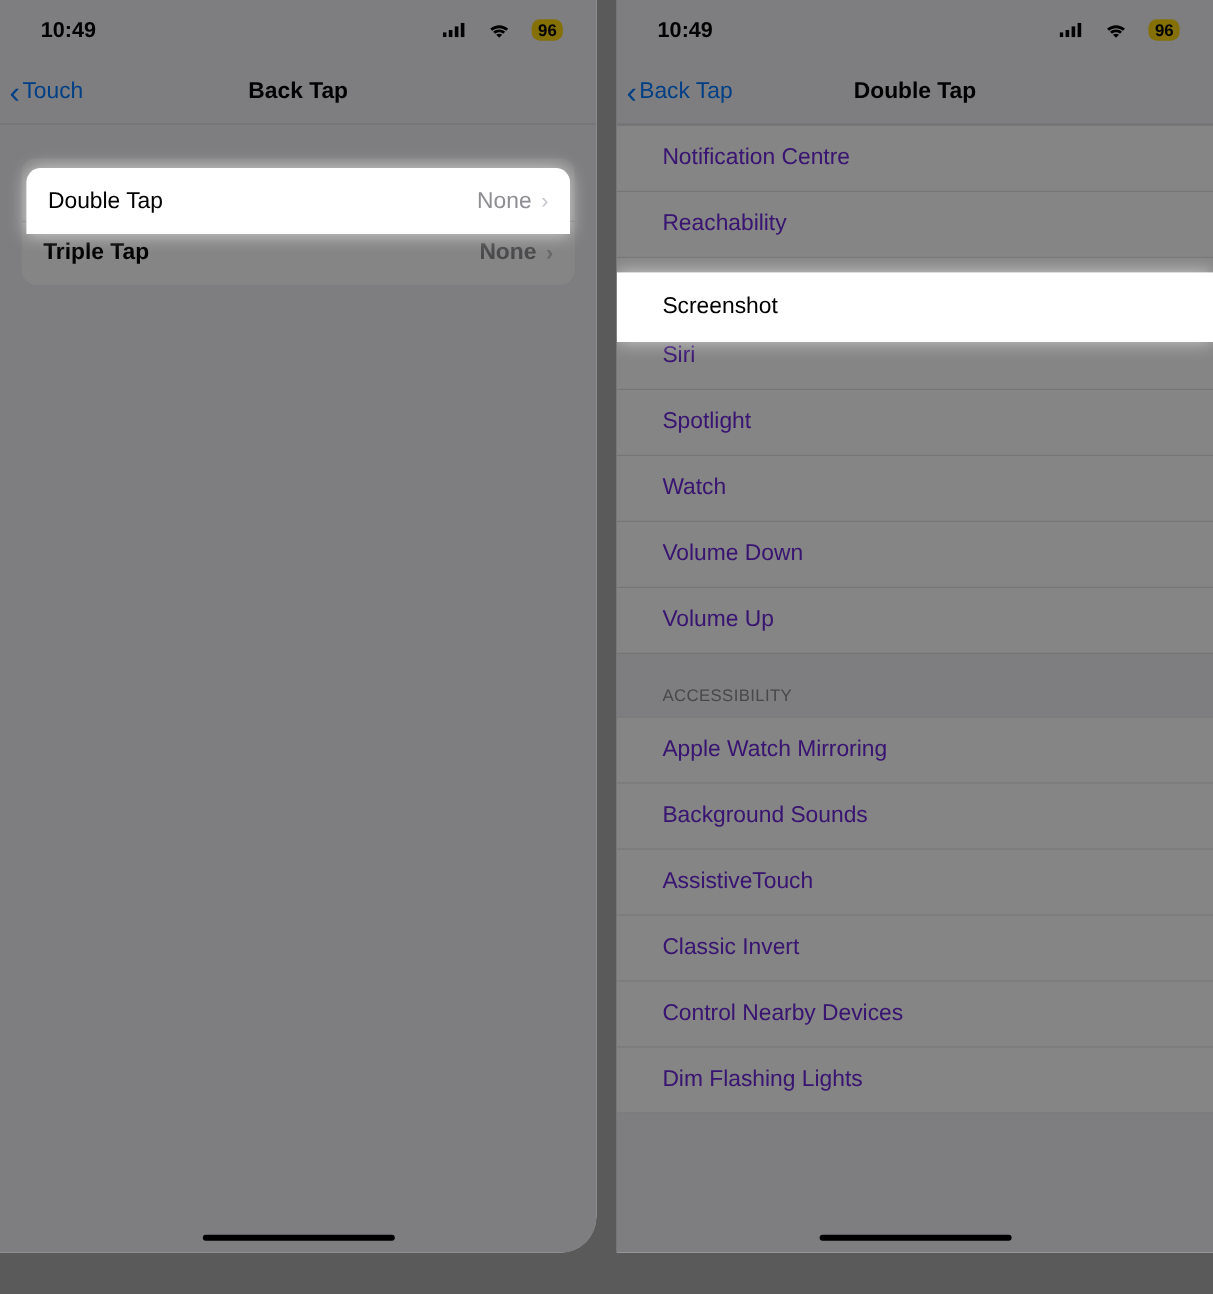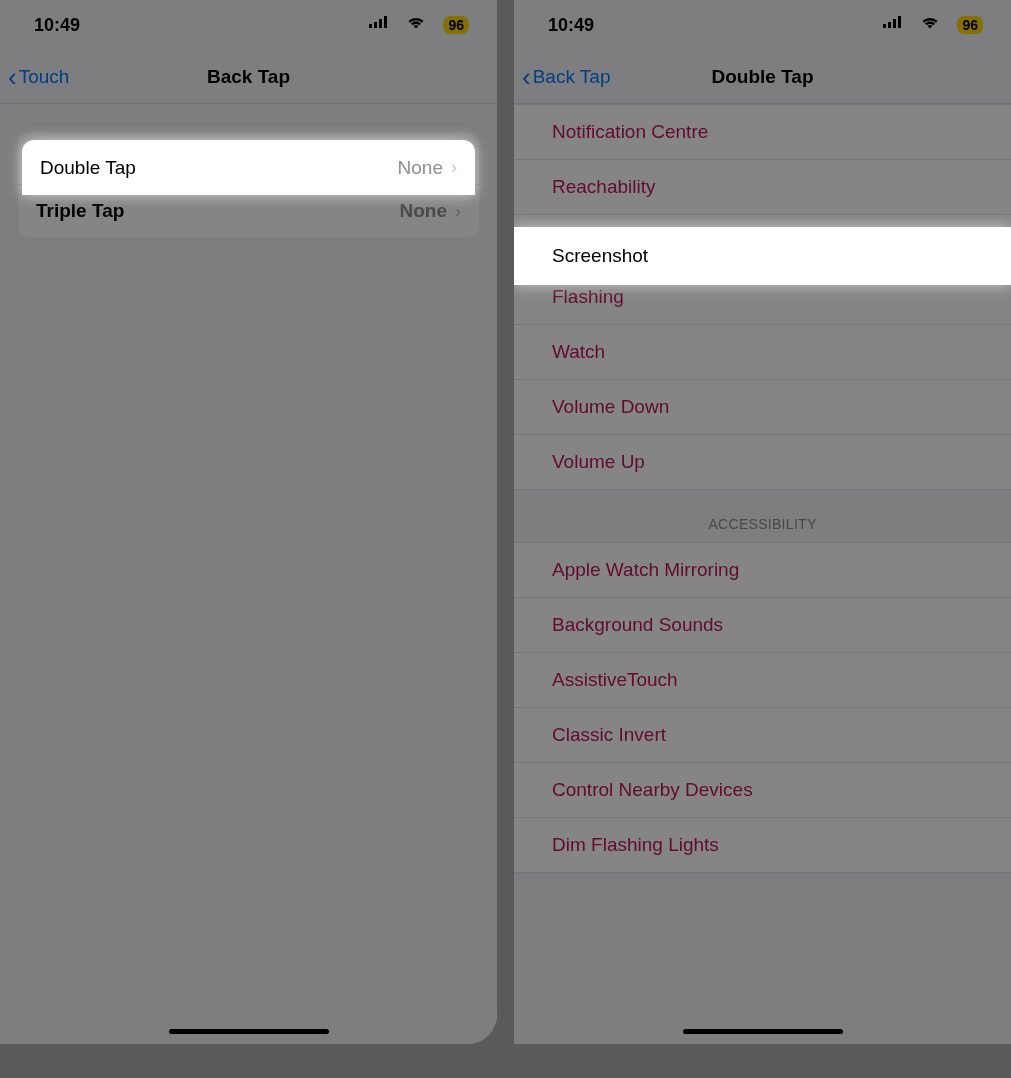--- a/index.html
+++ b/index.html
@@ -35,21 +35,21 @@
   .status-bar {
     height: 50px;
     display: flex;
     align-items: center;
     justify-content: space-between;
     padding: 0 28px 0 34px;
     font-weight: 600;
     font-size: 18px;
     color: #000;
   }
-  .status-right { display: flex; gap: 18px; }
+  .status-right { display: flex; align-items: center; gap: 18px; }
   .battery-badge {
     background: #ffd60a;
     border-radius: 7px;
     padding: 1px 5px;
     font-size: 14px;
     font-weight: 700;
     color: #000;
   }
   .signal-icon, .wifi-icon { display: inline-flex; }
 
@@ -119,32 +119,31 @@
   }
 
   
   .plain-list {
     background: #fff;
     border-top: 0.5px solid rgba(60,60,67,0.15);
   }
   .plain-row {
     padding: 16px 38px;
     font-size: 19px;
-    color: #be185d;
+    color: #6d28d9;
     border-bottom: 0.5px solid rgba(60,60,67,0.15);
     cursor: pointer;
   }
   .section-header {
     padding: 26px 38px 10px;
     font-size: 14px;
     letter-spacing: 0.3px;
     color: #8a8a8e;
     text-transform: uppercase;
     background: #f2f2f7;
-    text-align: center;
   }
   .right-scroll {
     position: absolute;
     top: 104px;
     left: 0; right: 0; bottom: 0;
     overflow: hidden;
   }
 
   
   .highlight {
@@ -274,21 +273,22 @@
       <span>Back Tap</span>
     </div>
     <div class="nav-title">Double Tap</div>
   </div>
 
   <div class="right-scroll">
     <div class="plain-list">
       <div class="plain-row">Notification Centre</div>
       <div class="plain-row">Reachability</div>
       <div class="plain-row">Screenshot</div>
-      <div class="plain-row">Flashing</div>
+      <div class="plain-row">Siri</div>
+      <div class="plain-row">Spotlight</div>
       <div class="plain-row">Watch</div>
       <div class="plain-row">Volume Down</div>
       <div class="plain-row">Volume Up</div>
     </div>
     <div class="section-header">ACCESSIBILITY</div>
     <div class="plain-list">
       <div class="plain-row">Apple Watch Mirroring</div>
       <div class="plain-row">Background Sounds</div>
       <div class="plain-row">AssistiveTouch</div>
       <div class="plain-row">Classic Invert</div>

